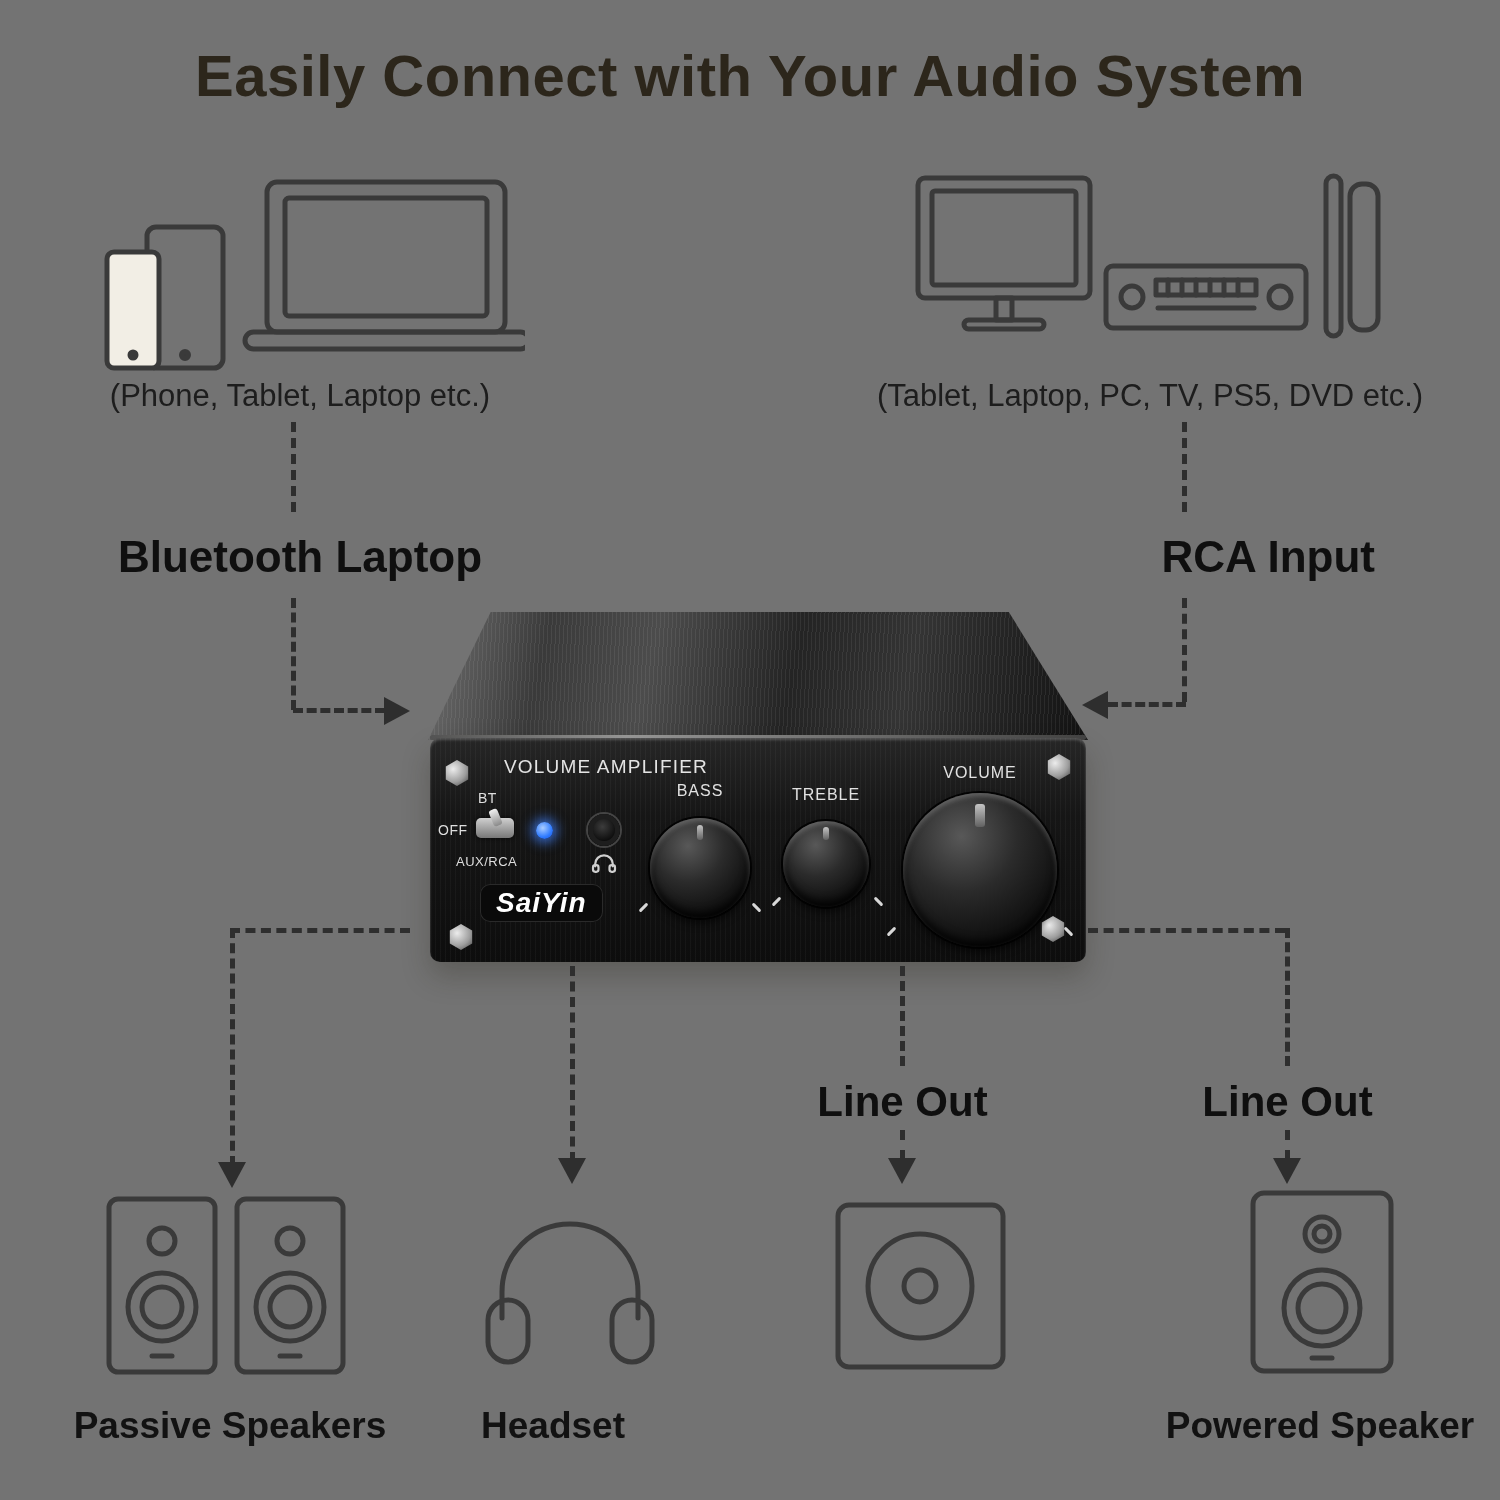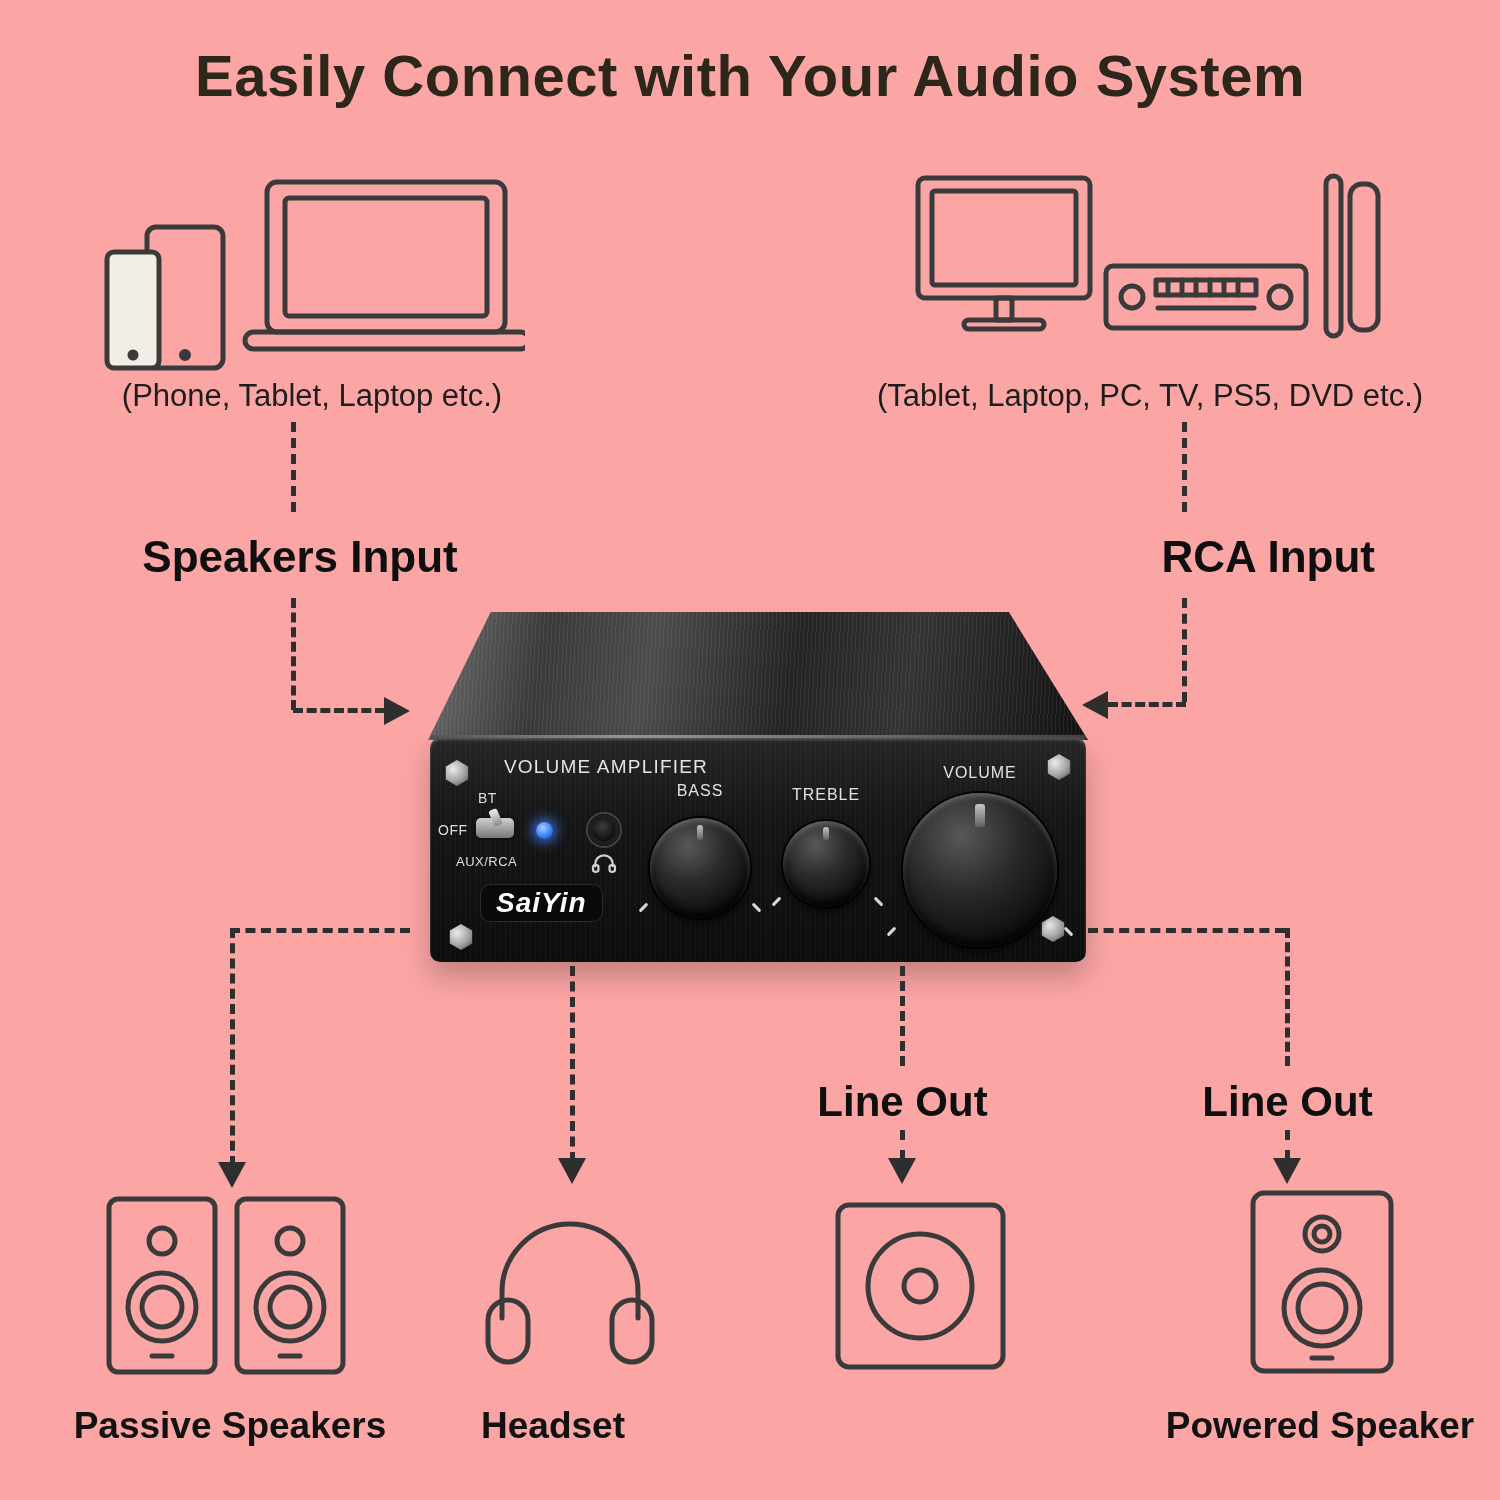--- a/index.html
+++ b/index.html
@@ -1,16 +1,16 @@
 <!DOCTYPE html>
 <html><head>
 <meta charset="utf-8">
 <style>
   html,body{margin:0;padding:0;background:#f2eee5;}
-  .canvas{position:relative;width:1500px;height:1500px;background:#fca5a5;
+  .canvas{position:relative;width:1500px;height:1500px;background:#737373;
     font-family:"Liberation Sans",sans-serif;overflow:hidden;color:#181818;}
 
   .title{position:absolute;top:42px;left:0;width:100%;text-align:center;
     font-size:58px;font-weight:800;color:#2c261b;letter-spacing:.5px;}
 
   .caption{position:absolute;font-size:31px;color:#1d1d1d;text-align:center;}
   .input-label{position:absolute;font-size:44px;font-weight:800;color:#0f0f0f;text-align:center;}
   .line-out-label{position:absolute;font-size:42px;font-weight:800;color:#0f0f0f;text-align:center;}
   .out-label{position:absolute;font-size:37px;font-weight:700;color:#121212;text-align:center;}
 
@@ -72,21 +72,21 @@
     <g class="icon-line">
       <rect x="52" y="55" width="76" height="141" rx="9"></rect>
       <circle cx="90" cy="183" r="3.5" fill="#3a3a3a"></circle>
       <rect x="12" y="80" width="52" height="116" rx="7" fill="#f2eee5"></rect>
       <circle cx="38" cy="183" r="3" fill="#3a3a3a"></circle>
       <rect x="172" y="10" width="238" height="150" rx="10"></rect>
       <rect x="190" y="26" width="202" height="118" rx="4"></rect>
       <rect x="150" y="160" width="284" height="17" rx="8.5"></rect>
     </g>
   </svg>
-  <div class="caption" style="left:72px;top:378px;width:480px;">(Phone, Tablet, Laptop etc.)</div>
+  <div class="caption" style="left:60px;top:378px;width:480px;">(Phone, Tablet, Laptop etc.)</div>
 
   <svg style="position:absolute;left:908px;top:170px;" width="480" height="200" viewBox="0 0 480 200">
     <g class="icon-line">
       <rect x="10" y="8" width="172" height="120" rx="7"></rect>
       <rect x="24" y="21" width="144" height="94" rx="3"></rect>
       <rect x="88" y="128" width="16" height="22"></rect>
       <rect x="56" y="150" width="80" height="9" rx="4.5"></rect>
       <rect x="198" y="96" width="200" height="62" rx="7"></rect>
       <circle cx="224" cy="127" r="11"></circle>
       <circle cx="372" cy="127" r="11"></circle>
@@ -98,21 +98,21 @@
       <line x1="316" y1="110" x2="316" y2="125"></line>
         <line x1="330" y1="110" x2="330" y2="125"></line>
       <line x1="250" y1="138" x2="346" y2="138"></line>
       <rect x="418" y="6" width="15" height="160" rx="7.5"></rect>
       <rect x="442" y="14" width="28" height="146" rx="12"></rect>
     </g>
   </svg>
   <div class="caption" style="left:830px;top:378px;width:640px;">(Tablet, Laptop, PC, TV, PS5, DVD etc.)</div>
 
   <div class="dash-v" style="left:291px;top:422px;height:90px;"></div>
-  <div class="input-label" style="left:100px;top:532px;width:400px;">Speakers Input</div>
+  <div class="input-label" style="left:100px;top:532px;width:400px;">Bluetooth Laptop</div>
   <div class="dash-v" style="left:291px;top:598px;height:112px;"></div>
   <div class="dash-h" style="left:293px;top:708px;width:92px;"></div>
   <div class="arrow right" style="left:384px;top:697px;"></div>
 
   <div class="dash-v" style="left:1182px;top:422px;height:90px;"></div>
   <div class="input-label" style="left:975px;top:532px;width:400px;text-align:right;">RCA Input</div>
   <div class="dash-v" style="left:1182px;top:598px;height:104px;"></div>
   <div class="dash-h" style="left:1108px;top:702px;width:78px;"></div>
   <div class="arrow left" style="left:1082px;top:691px;"></div>
 

